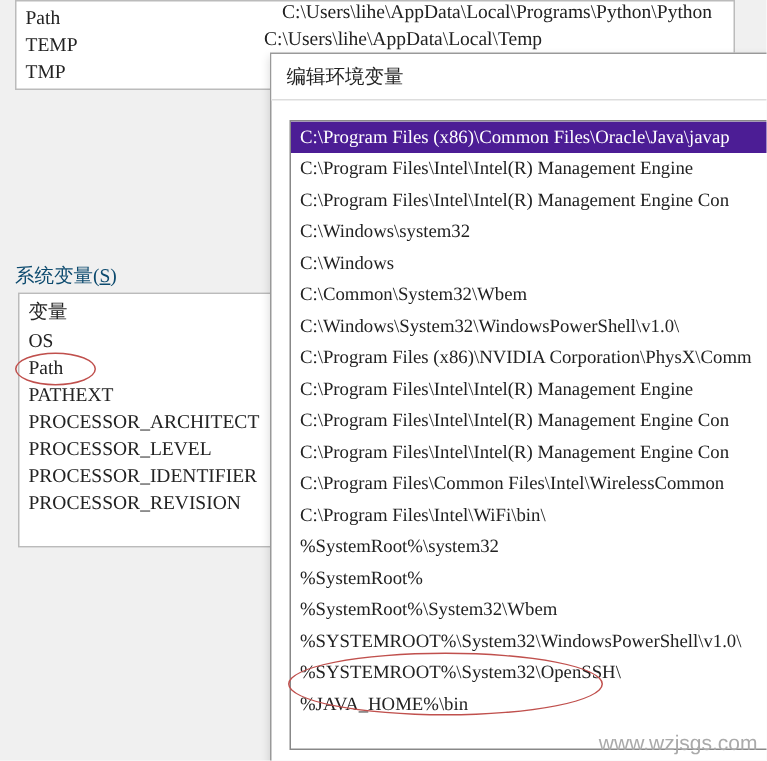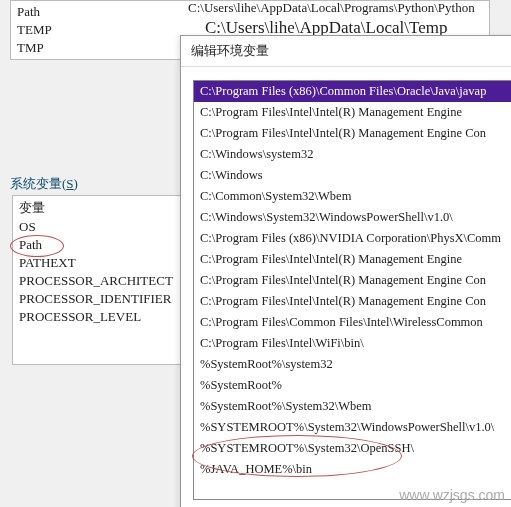--- a/index.html
+++ b/index.html
@@ -23,34 +23,35 @@
 <body>
 
 <div class="bg-panel"></div>
 
 <div class="user-vars-list">
   <div class="row"><span>Path</span></div>
   <div class="row"><span>TEMP</span></div>
   <div class="row"><span>TMP</span></div>
 </div>
 <div style="position:absolute; left:188px; top:0; font-size:13px; color:#222; white-space:nowrap;">C:\Users\lihe\AppData\Local\Programs\Python\Python</div>
-<div style="position:absolute; left:205px; top:18px; font-size:17px; color:#222; white-space:nowrap;">C:\Users\lihe\AppData\Local\Temp</div>
+<div style="position:absolute; left:176px; top:18px; font-size:13px; color:#222; white-space:nowrap;">C:\Users\lihe\AppData\Local\Temp</div>
 
 <div class="section-label">
   <span>系统变量(</span><span class="underline">S</span><span>)</span>
 </div>
 
 <div class="sys-vars-list">
   <div class="row" style="font-weight:400;">变量</div>
   <div class="row">OS</div>
   <div class="row">Path</div>
   <div class="row">PATHEXT</div>
   <div class="row">PROCESSOR_ARCHITECT</div>
+  <div class="row">PROCESSOR_LEVEL</div>
   <div class="row">PROCESSOR_IDENTIFIER</div>
-  <div class="row">PROCESSOR_LEVEL</div>
+  <div class="row">PROCESSOR_REVISION</div>
 </div>
 
 <div class="circle-annot" style="left:10px; top:235px; width:54px; height:22px;"></div>
 
 <div class="dialog">
   <div class="dialog-title">编辑环境变量</div>
   <div class="path-list">
     <div class="path-item selected">C:\Program Files (x86)\Common Files\Oracle\Java\javap</div>
     <div class="path-item">C:\Program Files\Intel\Intel(R) Management Engine</div>
     <div class="path-item">C:\Program Files\Intel\Intel(R) Management Engine Con</div>

